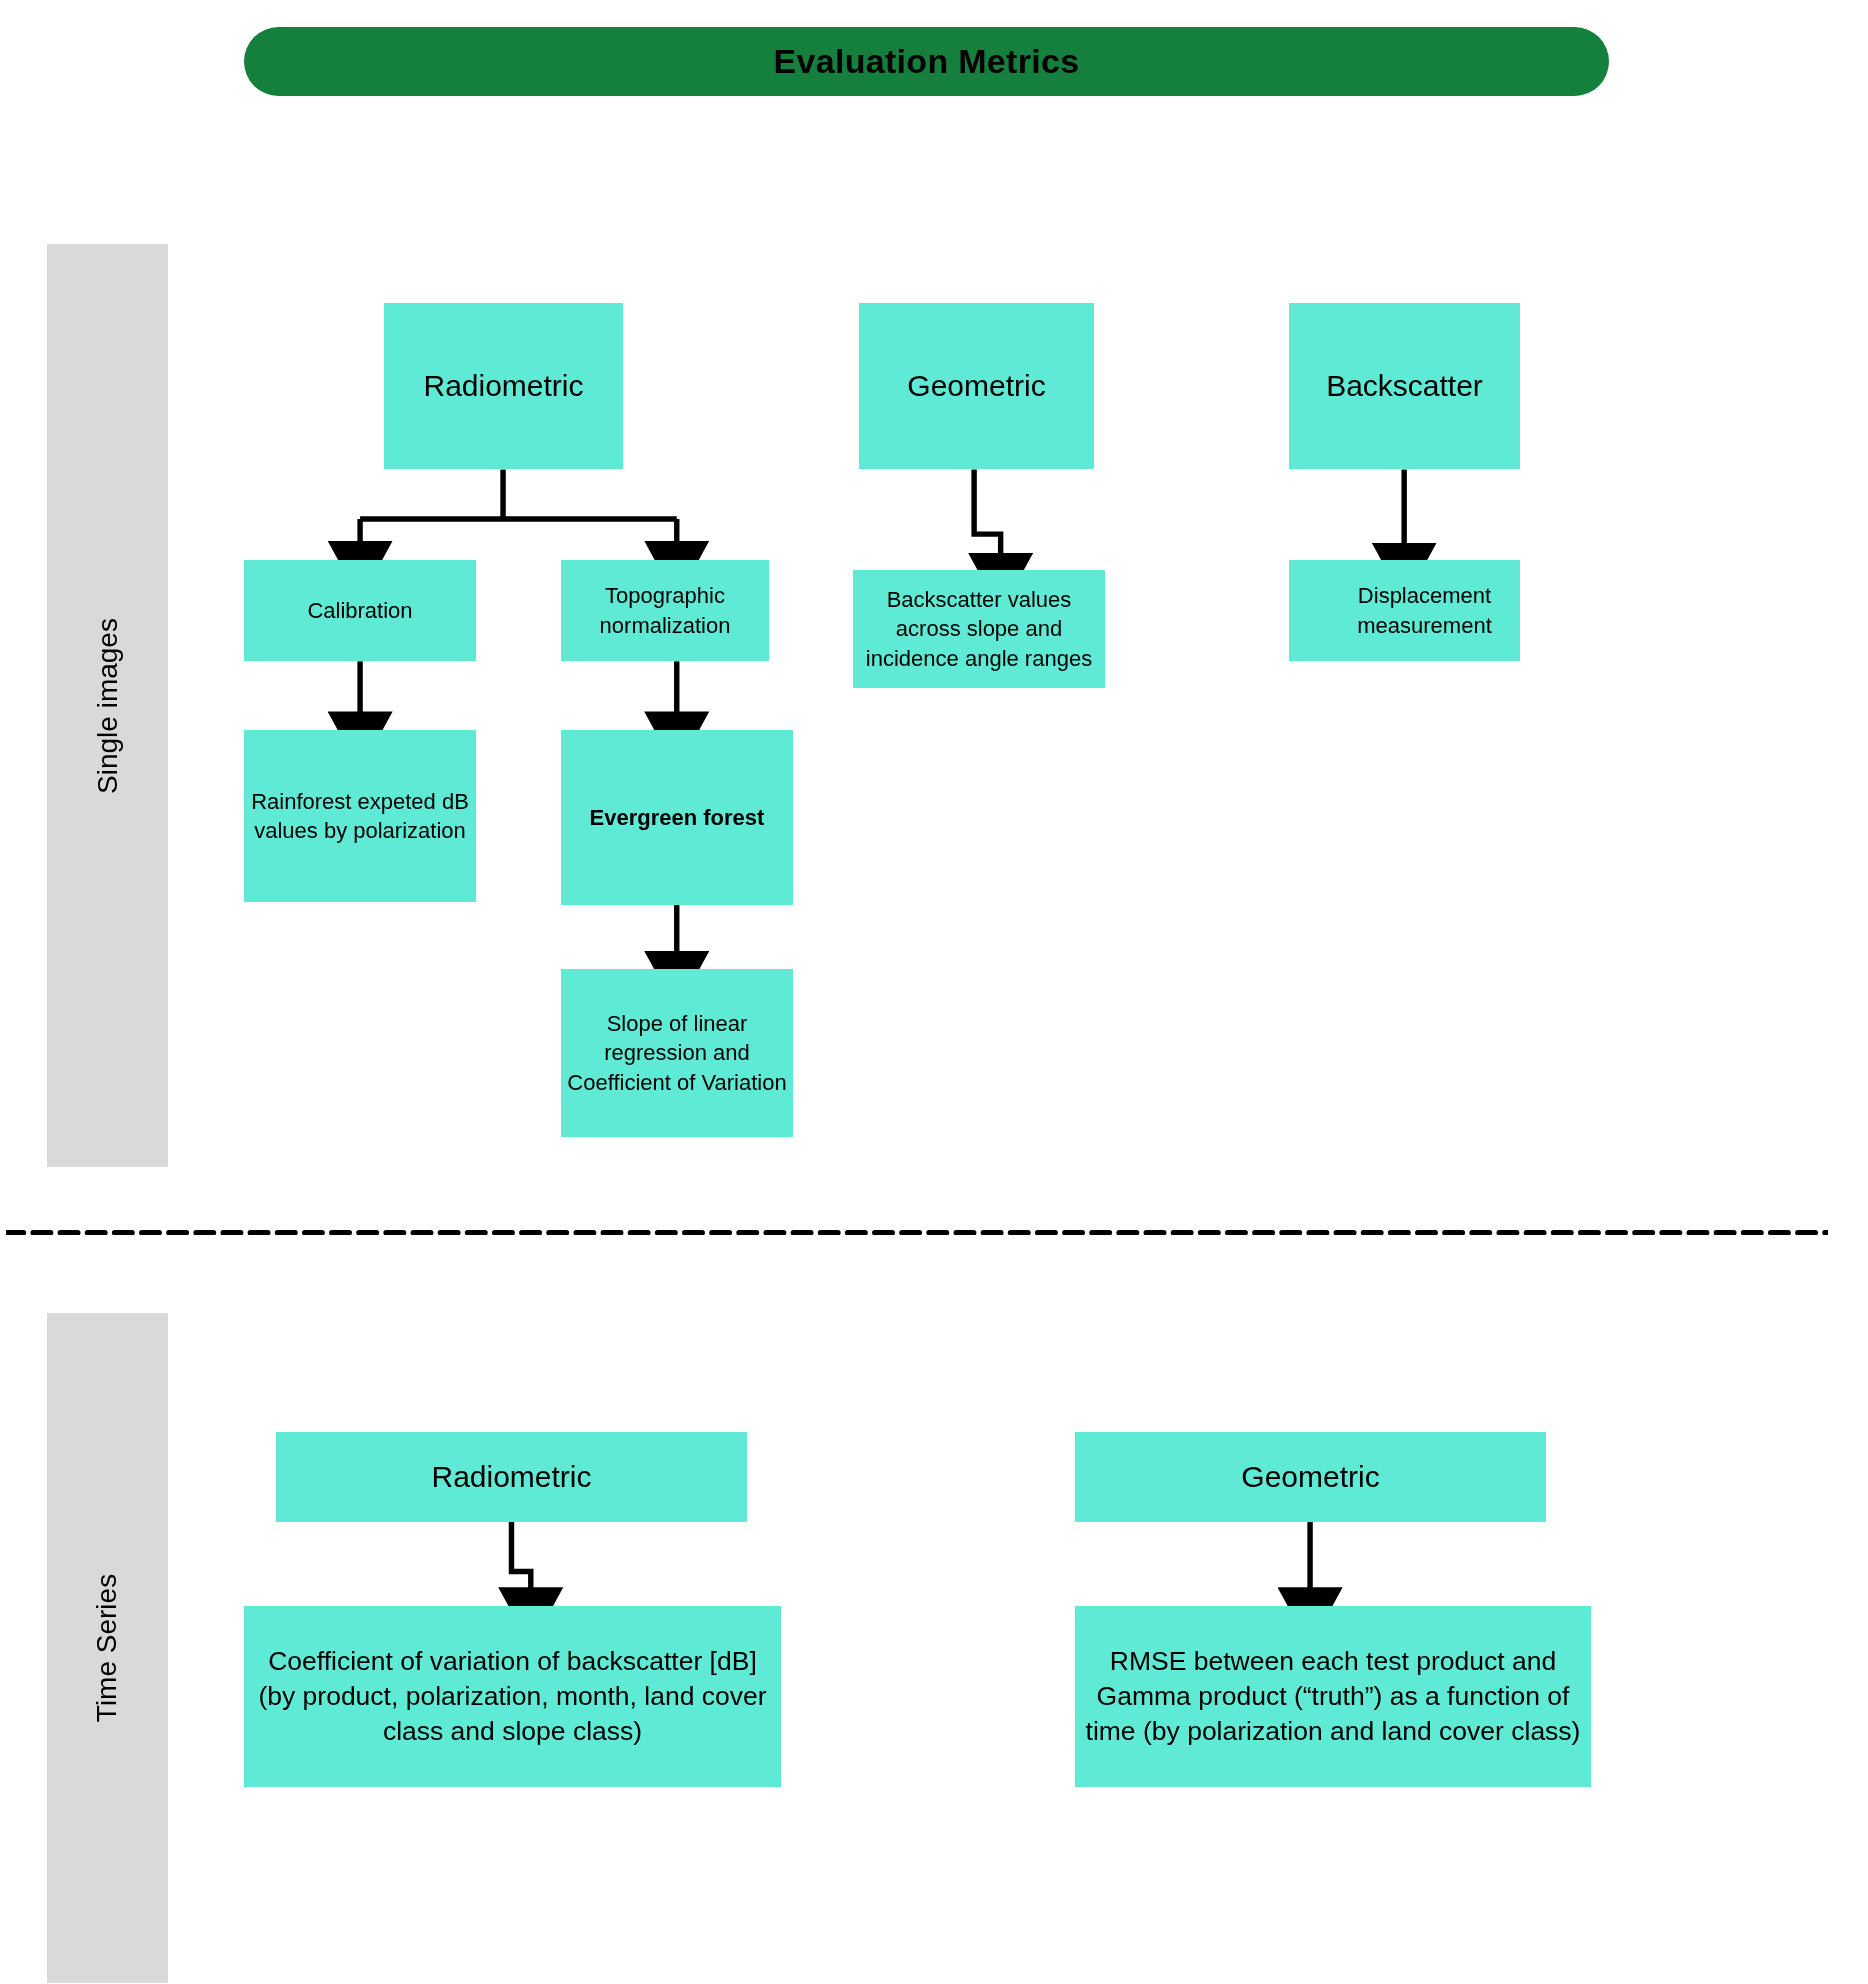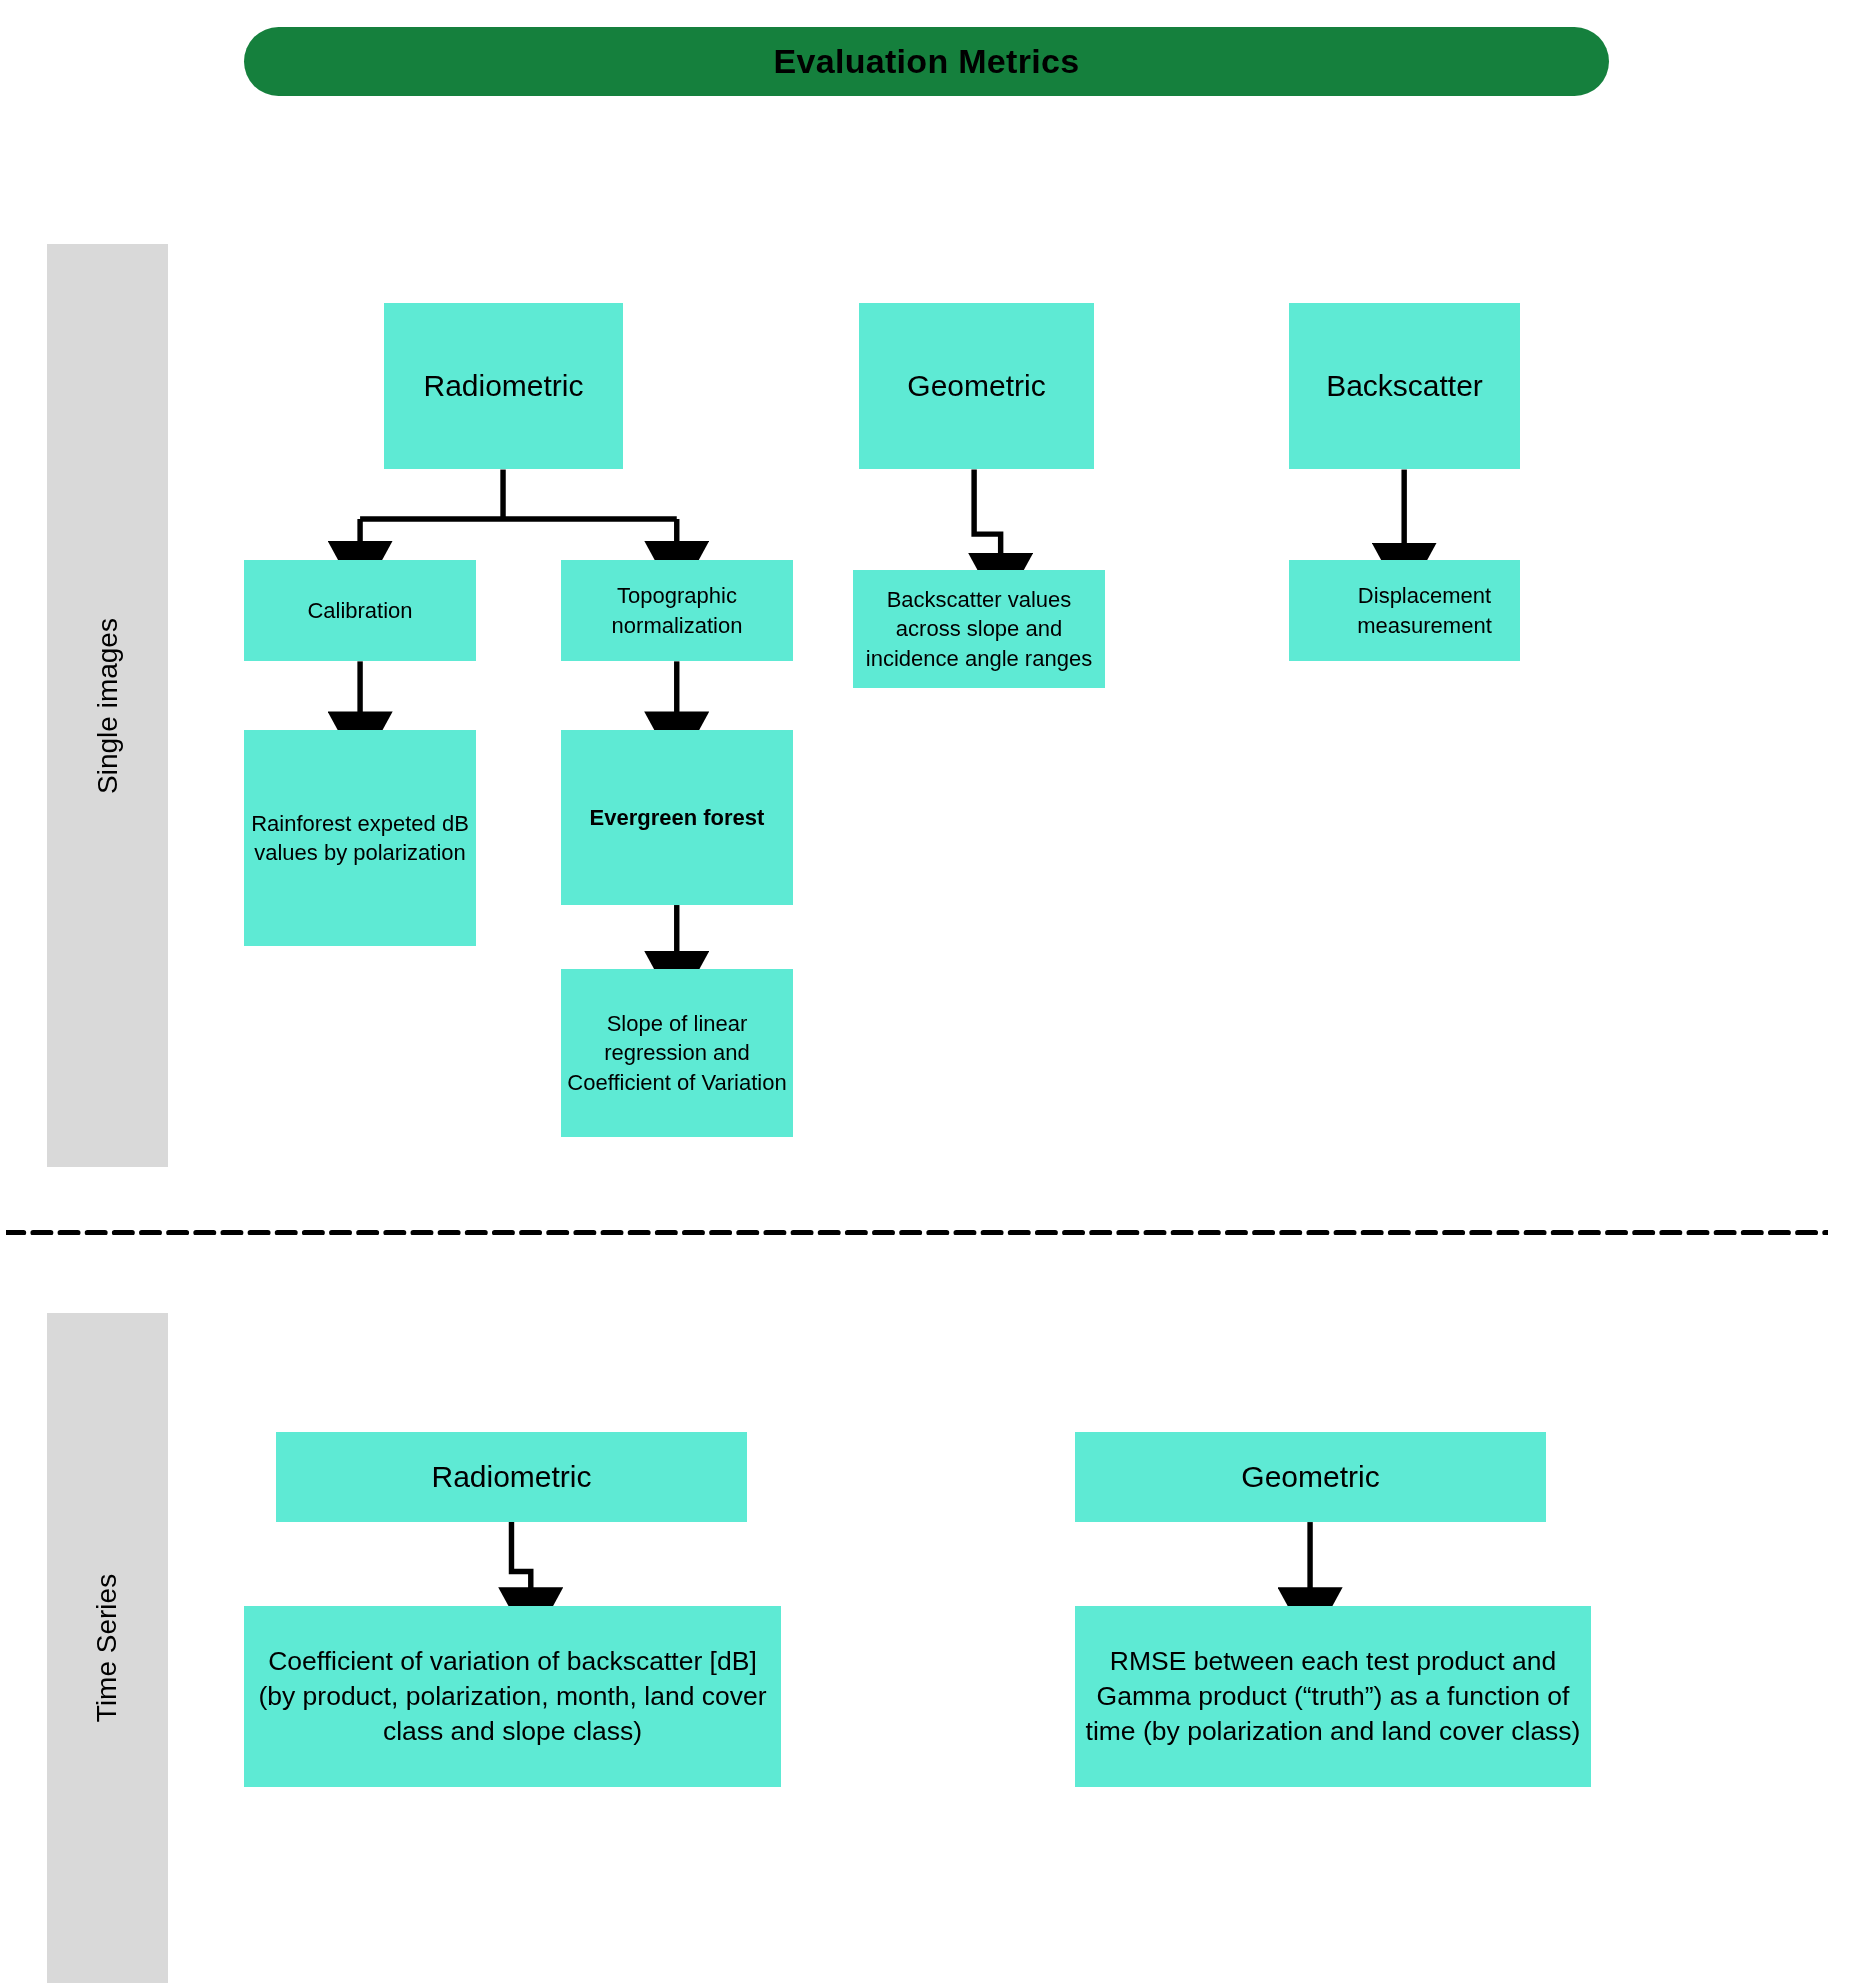--- a/index.html
+++ b/index.html
@@ -72,25 +72,25 @@
   .lvl2 { font-size: 22px; }
   
   .ts-head { font-size: 30px; }
   .ts-body { font-size: 26.5px; }
 
   #n-radiometric   { left: 384px;  top: 303px;  width: 239px; height: 166px; }
   #n-geometric     { left: 859px; top: 303px;  width: 235px; height: 166px; }
   #n-geolocation   { left: 1289px; top: 303px;  width: 231px; height: 166px; }
 
   #n-calibration   { left: 244px;  top: 560px;  width: 232px; height: 101px; }
-  #n-topographic   { left: 561px;  top: 560px;  width: 232px; height: 101px; justify-content: center; }
+  #n-topographic   { left: 561px;  top: 560px;  width: 208px; height: 101px; justify-content: center; }
   #n-bsvalues      { left: 853px; top: 570px;  width: 252px; height: 118px; }
   #n-displacement  { left: 1289px; top: 560px;  width: 231px; height: 101px; padding-left: 40px; }
 
-  #n-rainforest    { left: 244px;  top: 730px; width: 232px; height: 216px; }
+  #n-rainforest    { left: 244px;  top: 730px; width: 232px; height: 172px; }
   #n-evergreen     { left: 561px;  top: 730px; width: 232px; height: 175px; }
 
   #n-sloperegr     { left: 561px;  top: 969px; width: 232px; height: 168px; }
 
   #n-ts-radiometric { left: 276px;  top: 1432px; width: 471px; height: 90px; }
   #n-ts-geometric   { left: 1075px; top: 1432px; width: 471px; height: 90px; }
   #n-ts-cv          { left: 244px;  top: 1606px; width: 537px; height: 181px; }
   #n-ts-rmse        { left: 1075px; top: 1606px; width: 516px; height: 181px; }
 
   

